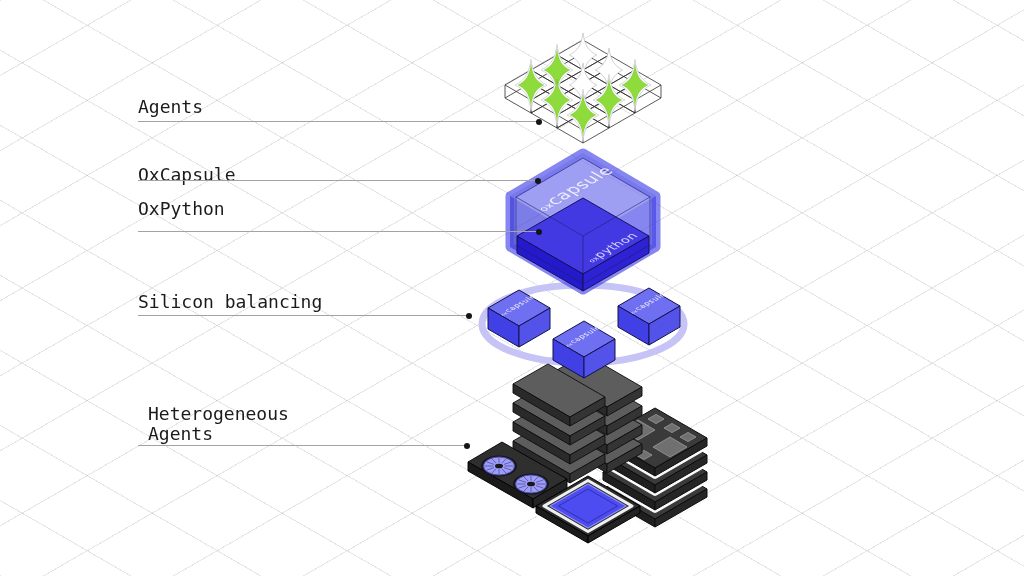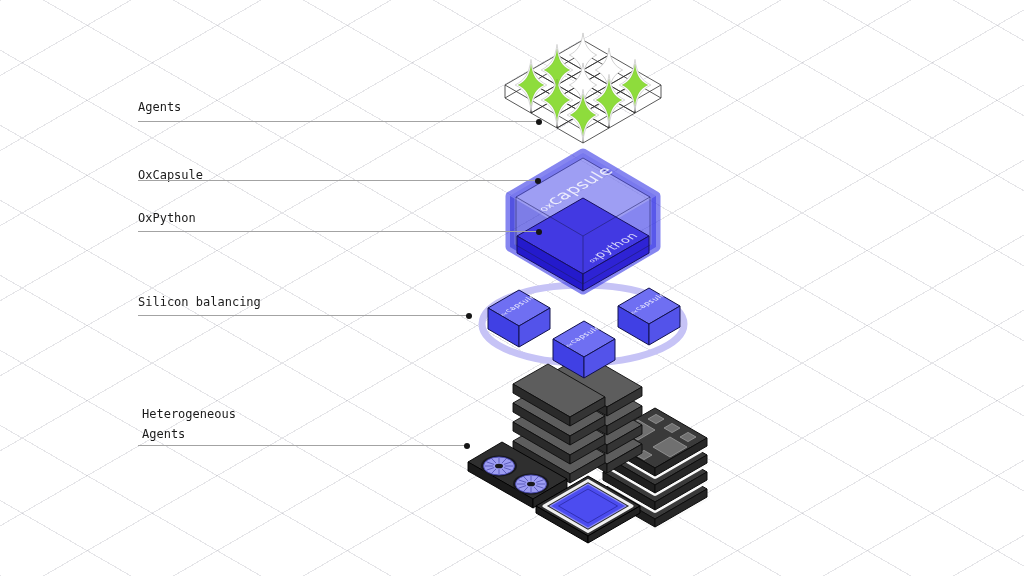--- a/index.html
+++ b/index.html
@@ -3,28 +3,28 @@
 <meta charset="utf-8">
 <style>
   html,body{margin:0;padding:0;background:#ffffff;}
   .canvas{position:relative;width:1024px;height:576px;background:#ffffff;overflow:hidden;
           font-family:"DejaVu Sans Mono","Liberation Mono",monospace;}
   .bg{position:absolute;inset:0;
       background:
         repeating-linear-gradient(150deg, rgba(55,55,80,0.13) 0 1px, transparent 1px 65px),
         repeating-linear-gradient(30deg,  rgba(55,55,80,0.13) 0 1px, transparent 1px 65px);}
   svg.scene{position:absolute;left:0;top:0;}
-  .label{position:absolute;font-size:12px;color:#1b1b1b;line-height:20px;white-space:nowrap;}
+  .label{position:absolute;font-size:18px;color:#1b1b1b;line-height:20px;white-space:nowrap;}
   .leader{position:absolute;height:0;border-top:1px solid #a3a3a3;}
   .dot{position:absolute;right:-2px;top:-3.5px;width:6px;height:6px;border-radius:50%;background:#151515;}
   #lb-agents{left:138px;top:97px}      #ld-agents{left:138px;top:121px;width:402px}
   #lb-oxcapsule{left:138px;top:165px}  #ld-oxcapsule{left:138px;top:180px;width:401px}
-  #lb-oxpython{left:138px;top:208px}   #ld-oxpython{left:138px;top:231px;width:402px}
+  #lb-oxpython{left:138px;top:199px}   #ld-oxpython{left:138px;top:231px;width:402px}
   #lb-dynamic{left:138px;top:292px}    #ld-dynamic{left:138px;top:315px;width:332px}
-  #lb-hetero{left:142px;top:404px}     #ld-hetero{left:138px;top:445px;width:330px}
+  #lb-hetero{left:148px;top:404px}     #ld-hetero{left:138px;top:445px;width:330px}
   .brand-text{font-family:"DejaVu Sans","Liberation Sans",sans-serif;letter-spacing:0.5px;}
 </style>
 </head>
 <body>
 
 <div class="canvas">
   <div class="bg"></div>
 
   <svg class="scene" width="1024" height="576" viewBox="0 0 1024 576">
     <defs>

